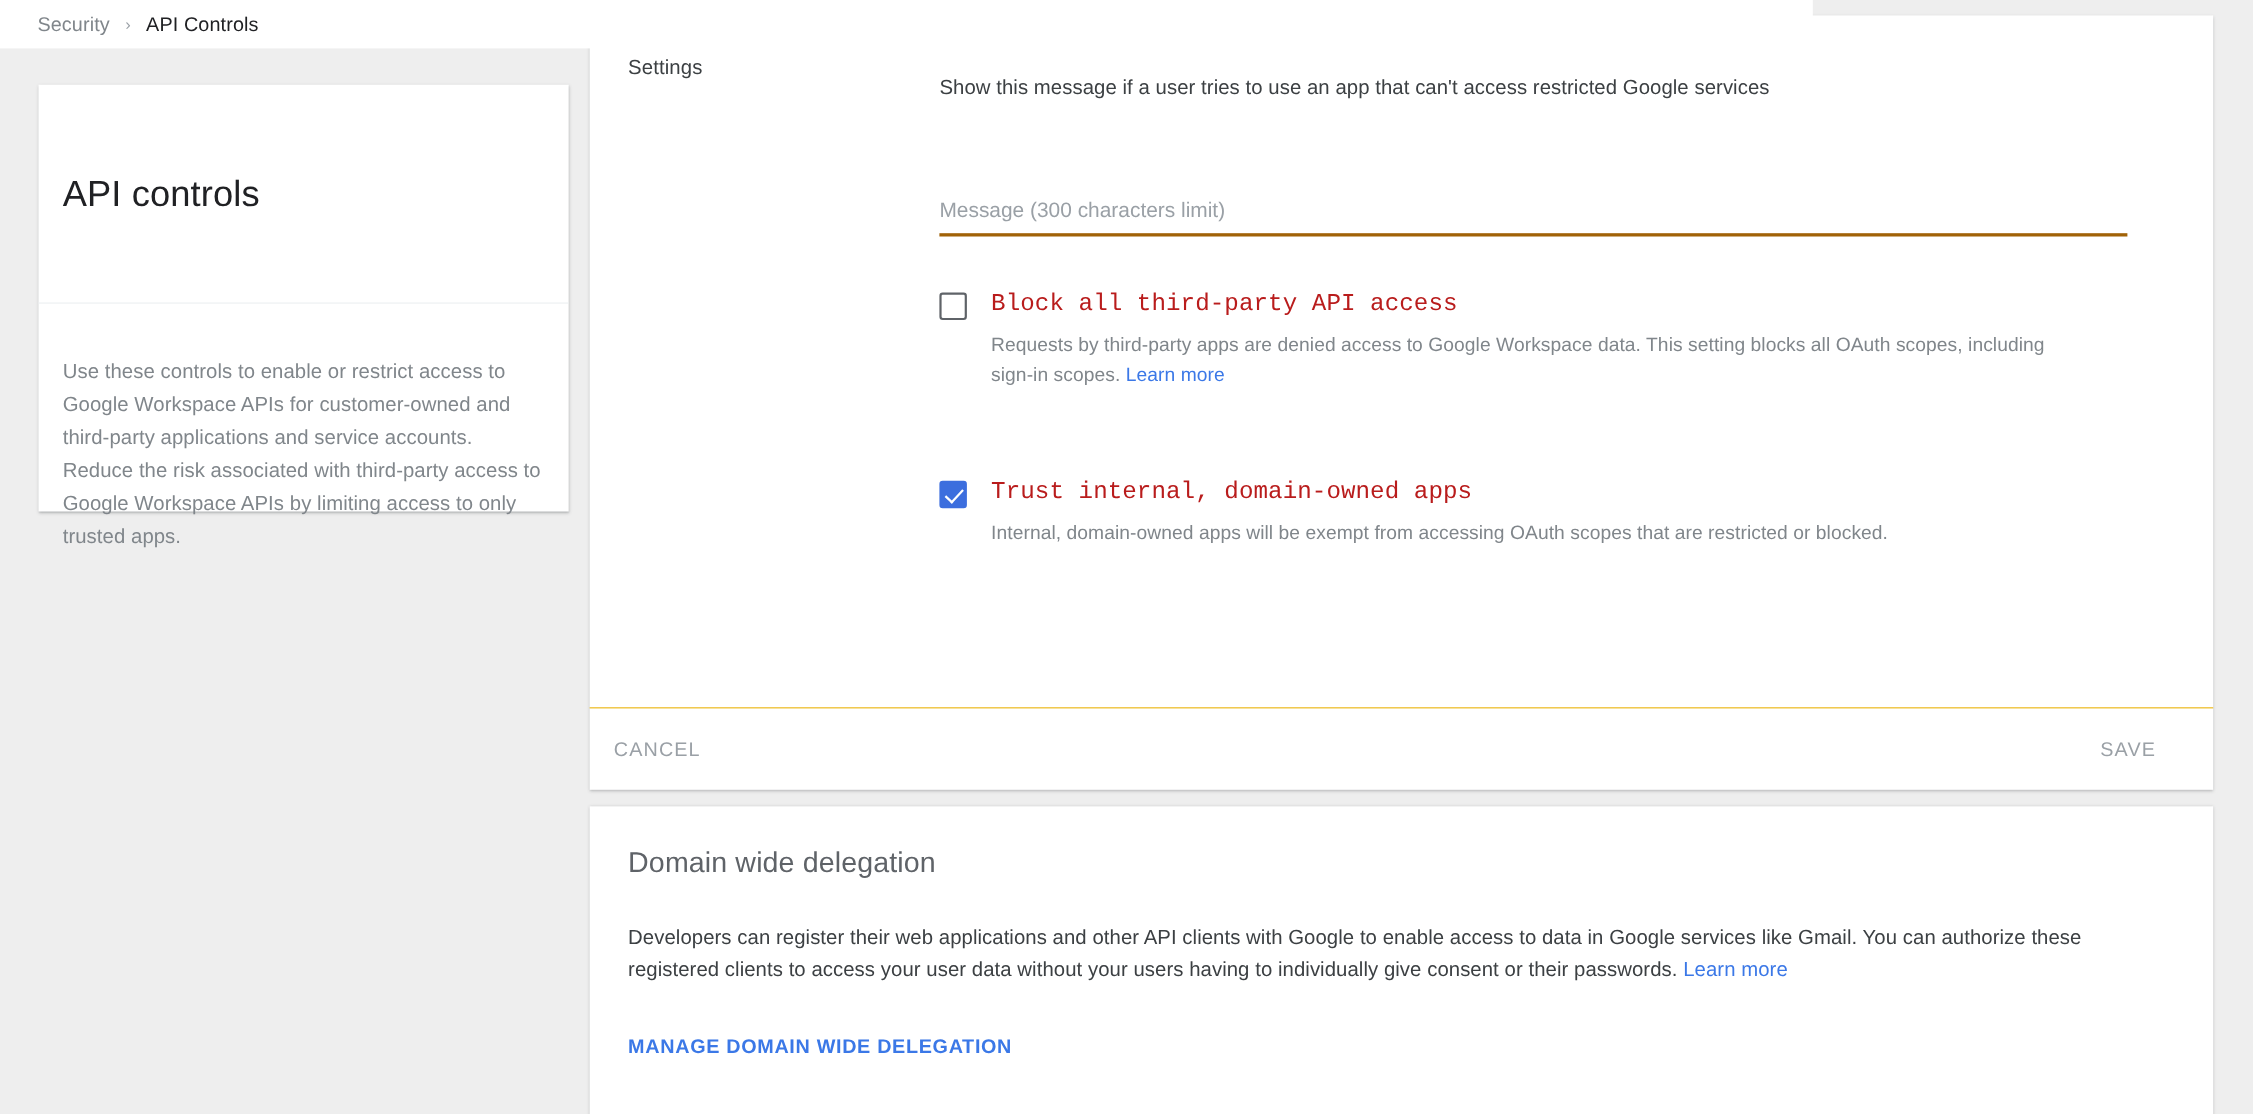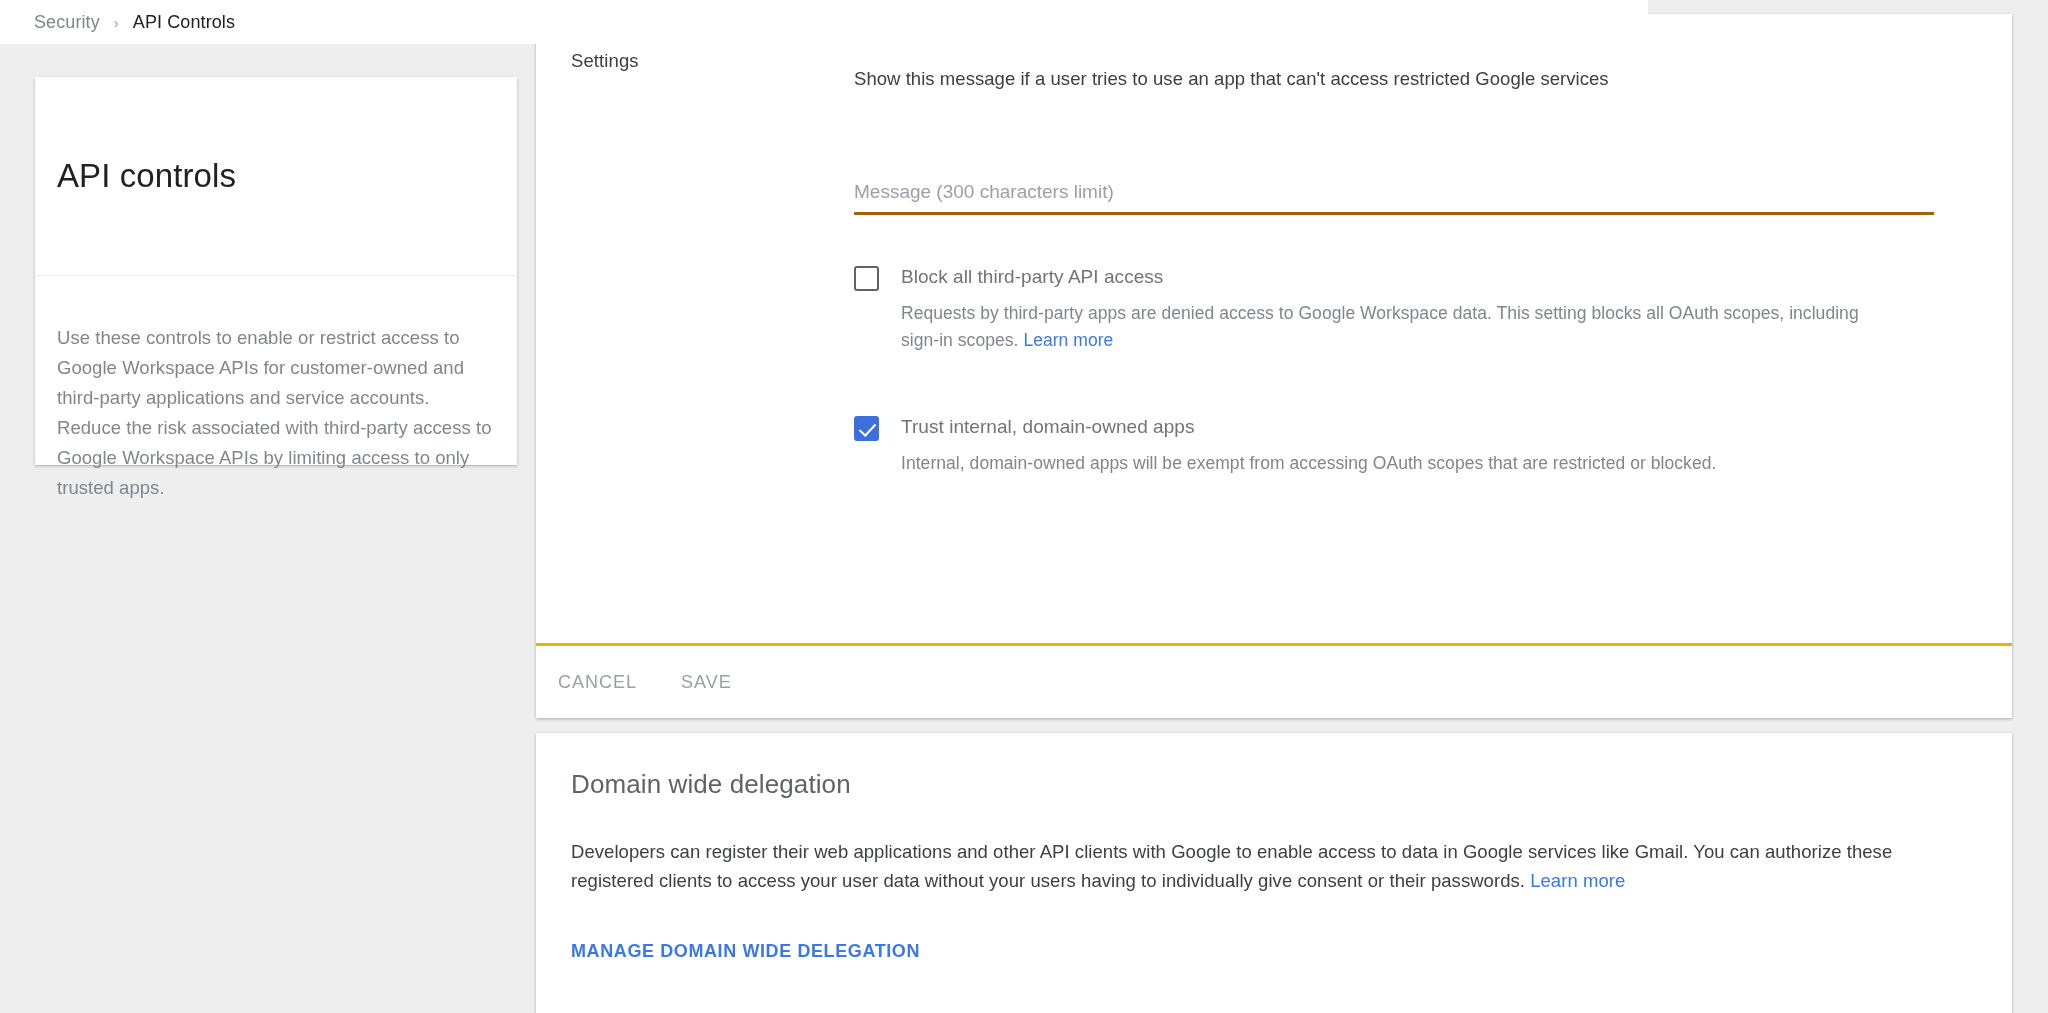--- a/index.html
+++ b/index.html
@@ -133,21 +133,21 @@
     outline: none;
     display: block;
   }
   .msg-field::placeholder { color: #9aa0a6; }
 
   .check-row {
     position: relative;
     padding-left: 47px;
   }
   .check-row.first { margin-top: 49px; }
-  .check-row.second { margin-top: 60px; }
+  .check-row.second { margin-top: 81px; }
 
   .cbox {
     position: absolute;
     left: 0; top: 2px;
     width: 25px; height: 25px;
     border: 2px solid #5f6368;
     border-radius: 3px;
     background: #ffffff;
     cursor: pointer;
   }
@@ -158,26 +158,27 @@
   .cbox.checked::after {
     content: "";
     position: absolute;
     left: 7px; top: 2px;
     width: 7px; height: 14px;
     border: solid #ffffff;
     border-width: 0 2.6px 2.6px 0;
     transform: rotate(43deg);
   }
   .check-label {
-    font-size: 19px;
-    color: #737373;
+    font-size: 22px;
+    color: #b91c1c;
     letter-spacing: .05px;
     line-height: 26px;
     display: block;
     cursor: pointer;
+    font-family: Liberation Mono, monospace;
   }
   .check-desc {
     font-size: 17.5px;
     color: #80868b;
     line-height: 27px;
     letter-spacing: .05px;
     margin-top: 10px;
     max-width: 1000px;
   }
   .trust-note {
@@ -191,24 +192,24 @@
   a.lnk {
     color: #3b78e7;
     text-decoration: none;
     cursor: pointer;
   }
 
   .card-actions {
     position: absolute;
     left: 0; bottom: 0;
     width: 1476px; height: 75px;
-    border-top: 3px solid #eab308;
+    border-top: 1px solid #eab308;
     display: flex;
     align-items: center;
-    justify-content: flex-start;
+    justify-content: space-between;
     padding-right: 30px;
   }
   .txt-btn {
     background: transparent;
     border: none;
     font-family: "Liberation Sans", sans-serif;
     font-size: 18px;
     letter-spacing: 1.0px;
     color: #9aa0a6;
     padding: 10px 22px;

